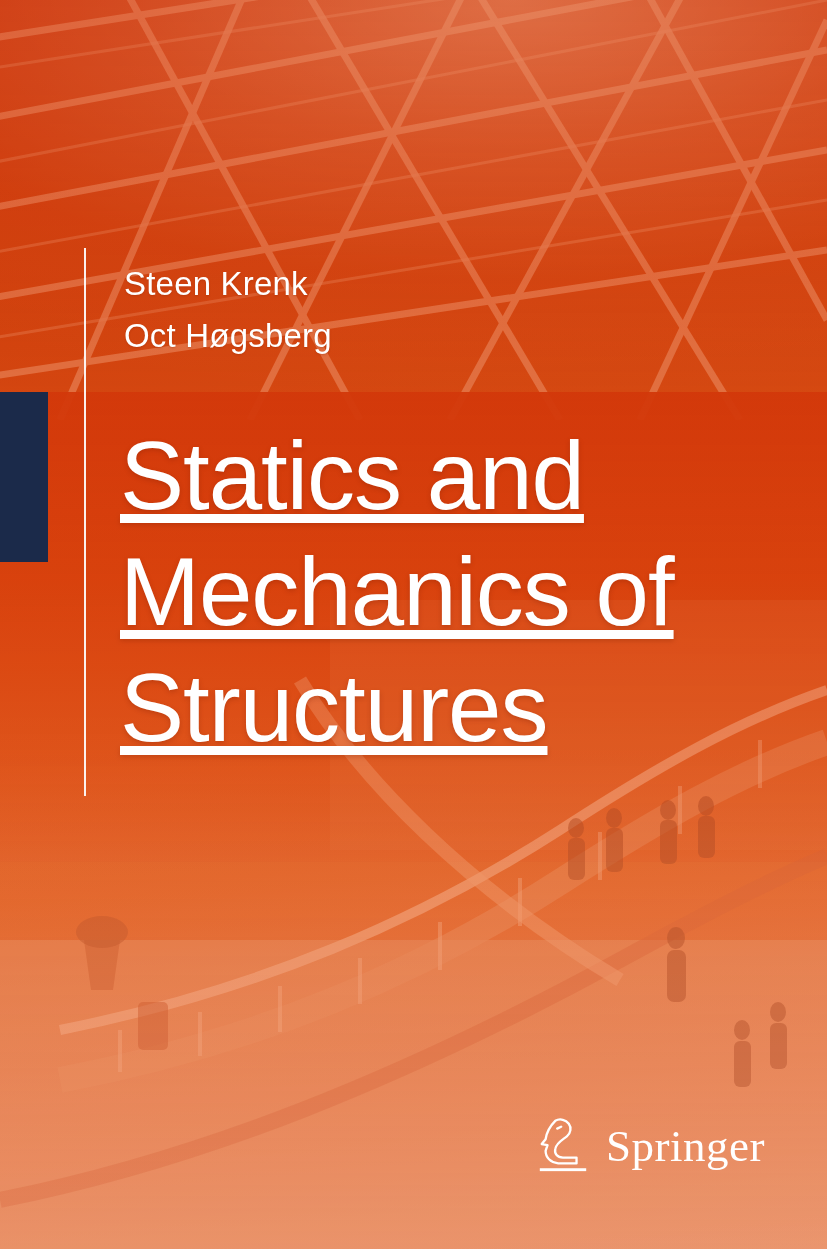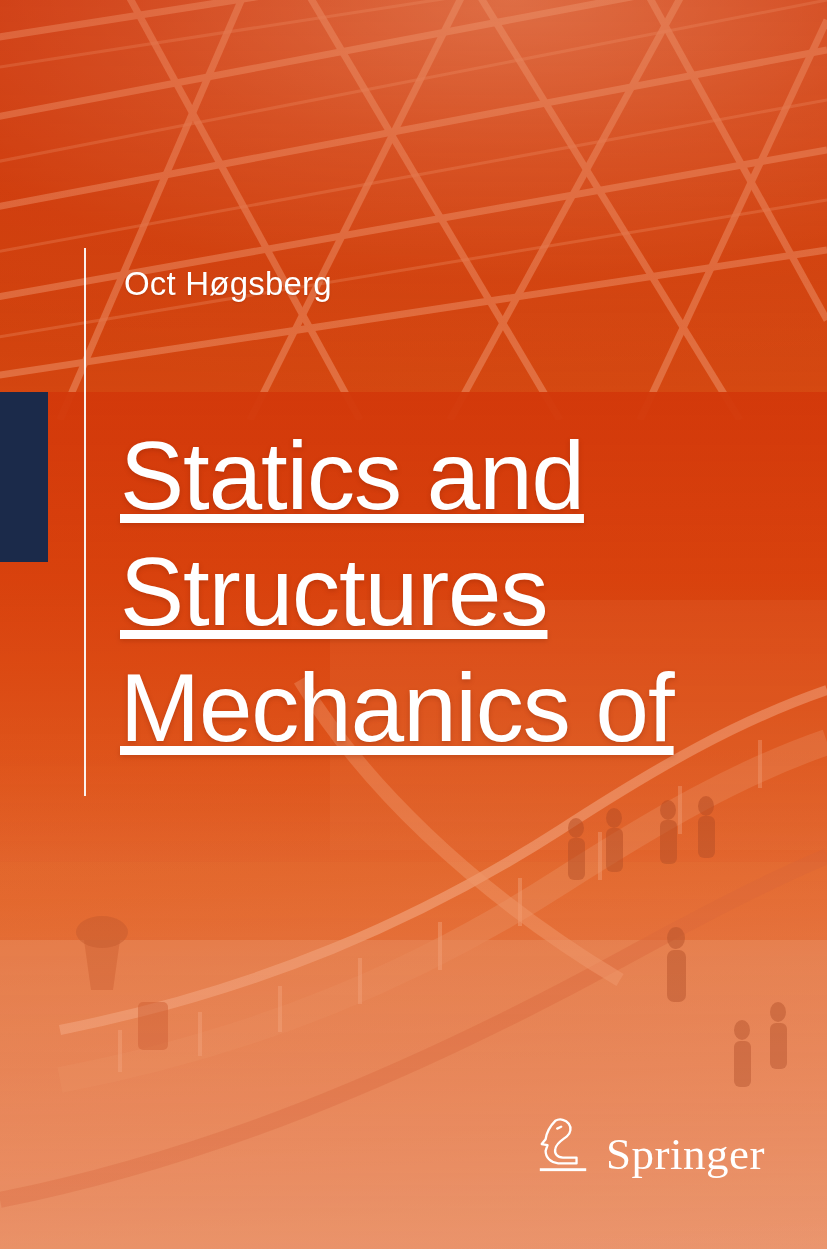--- a/index.html
+++ b/index.html
@@ -128,21 +128,21 @@
     letter-spacing: -1px;
     text-shadow: 0 2px 5px rgba(120,30,0,0.28);
   }
 
   
   .springer {
     position: absolute;
     right: 62px;
     bottom: 72px;
     display: flex;
-    align-items: flex-end;
+    align-items: center;
     gap: 14px;
     color: #ffffff;
   }
   .springer-mark {
     width: 58px;
     height: 62px;
   }
   .springer-word {
     font-family: "Liberation Serif", serif;
     font-size: 45px;
@@ -232,27 +232,28 @@
 
     <rect x="138" y="442" width="30" height="48" rx="5" fill="#c9633a" opacity="0.55"></rect>
   </svg>
 
   <div class="wash"></div>
 
   <div class="navy-square"></div>
   <div class="vrule"></div>
 
   <div class="authors">
+    <div class="author">Steen Krenk</div>
     <div class="author">Oct Høgsberg</div>
   </div>
 
   <div class="title">
     <div class="title-line">Statics and</div>
+    <div class="title-line">Mechanics of</div>
     <div class="title-line">Structures</div>
-    <div class="title-line">Mechanics of</div>
   </div>
 
   <div class="springer">
     <svg class="springer-mark" viewBox="0 0 60 64">
       <g fill="none" stroke="#ffffff" stroke-width="2.4" stroke-linejoin="round" stroke-linecap="round">
         <path d="M22,6 C16,12 13,18 12,25 L8,30 L14,31 L12,37 C12,44 17,49 25,50 L44,50 L44,44 L30,44 C24,44 21,40 22,35 C23,29 29,26 34,22 C38,19 39,13 36,9 C33,5 27,3 22,6 Z"></path>
         <path d="M24,14 L28,12"></path>
       </g>
       <rect x="6" y="55" width="48" height="3" fill="#ffffff"></rect>
     </svg>

